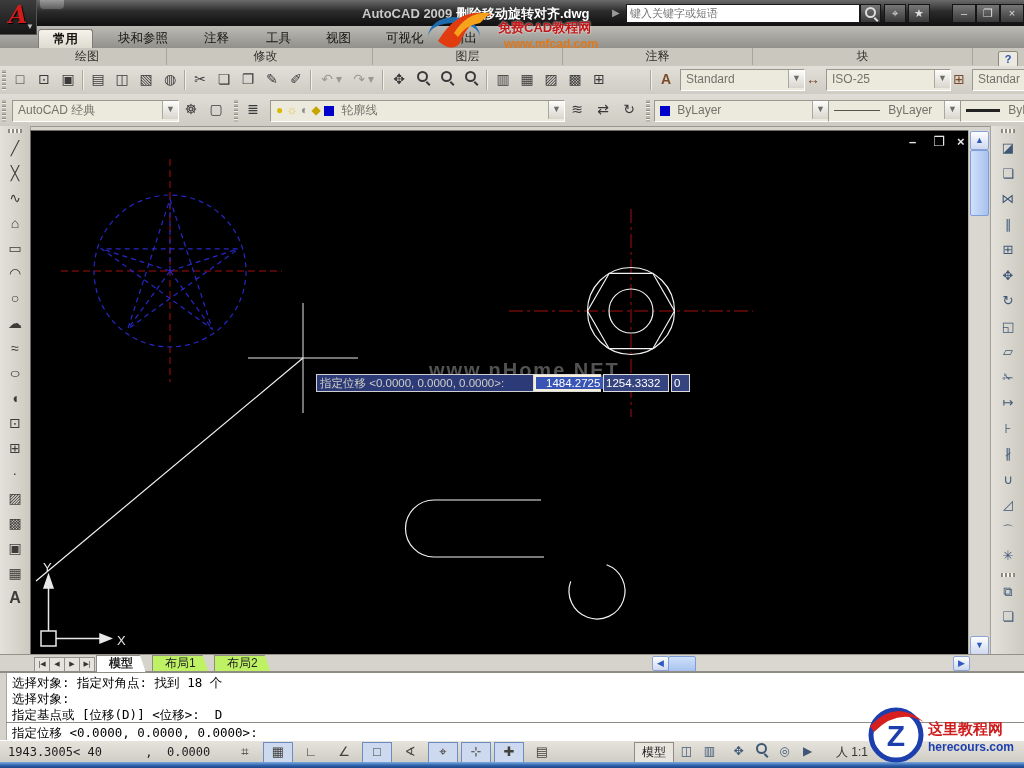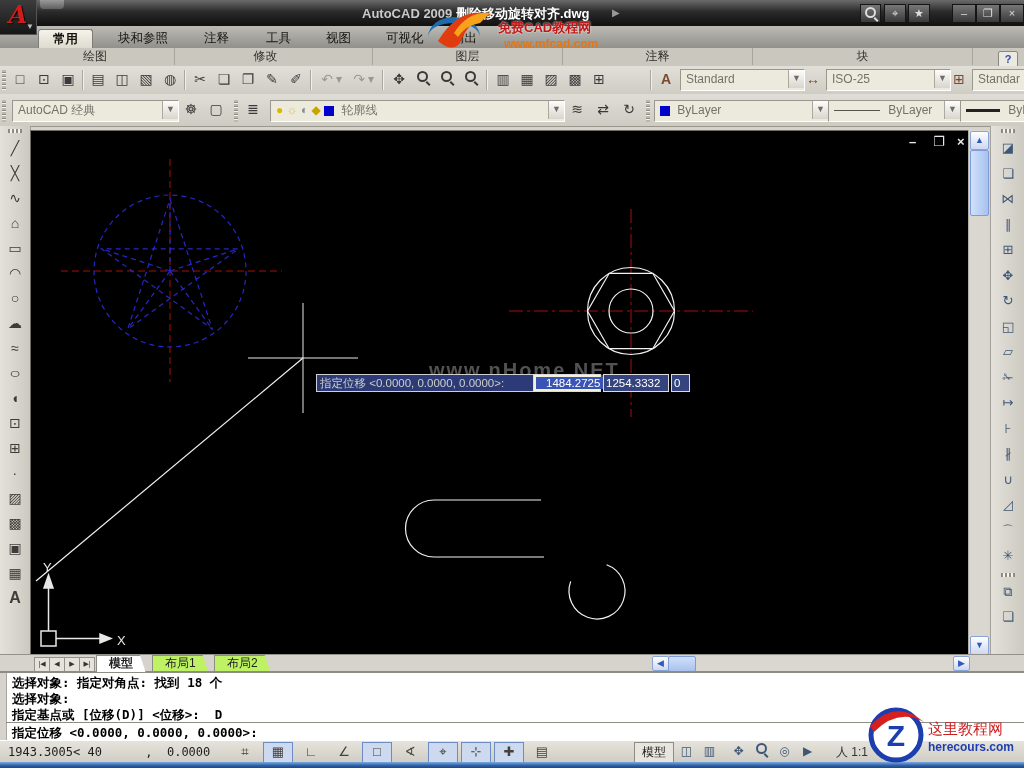--- a/index.html
+++ b/index.html
@@ -111,21 +111,21 @@
   .sheet-tab.active{background:#fff;font-weight:bold;z-index:2;}
   #hscroll{position:absolute;left:652px;top:1px;width:318px;height:15px;background:#dad7d0;}
   #hthumb{position:absolute;left:16px;top:0;width:26px;height:14px;background:linear-gradient(#cfe0fa,#a8c2ee);
     border:1px solid #7d9cd8;border-radius:2px;}
 
   
   #cmdline{left:0;top:671px;width:1024px;height:69px;background:#fff;border-top:2px solid #8f8c85;}
   #cmd-grip{position:absolute;left:0;top:0;width:6px;height:100%;background:#d6d3cc;
     border-right:1px solid #aaa79f;}
   .cmdrow{position:absolute;left:12px;color:#000;font-family:"DejaVu Sans Mono","Liberation Mono",monospace;
-    font-size:12.5px;white-space:pre;font-weight:bold;}
+    font-size:12.5px;white-space:pre;}
   #cmd-input{position:absolute;left:6px;right:0;top:49px;height:18px;border-top:1px solid #8f8c85;}
 
   
   #statusbar{left:0;top:740px;width:1024px;height:22px;background:linear-gradient(#e6e3dc,#cfccc4);
     border-top:1px solid #fff;}
   #coords{position:absolute;left:8px;top:4px;font-family:"DejaVu Sans Mono","Liberation Mono",monospace;
     font-size:12px;color:#1d1d1d;white-space:pre;}
   .stoggle{position:absolute;top:1px;width:28px;height:19px;text-align:center;line-height:18px;
     font-size:13px;color:#44423c;border:1px solid transparent;}
   .stoggle.pressed{background:#cdd9ef;border:1px solid #6d8cc4;}
@@ -136,31 +136,34 @@
   #scale-ind{position:absolute;left:836px;top:3px;font-size:12px;color:#333;}
   #bottom-strip{left:0;top:762px;width:1024px;height:6px;
     background:linear-gradient(#79aade,#2d5fa8 60%,#1d4688);}
 
   
   #wm-mfcad{left:420px;top:3px;width:195px;height:62px;z-index:80;}
   #wm-mfcad .t1{position:absolute;left:78px;top:16px;color:#c01818;font-weight:bold;font-size:13px;
     text-shadow:0 0 2px #fff;}
   #wm-mfcad .t2{position:absolute;left:84px;top:34px;color:#e07818;font-size:12px;font-weight:bold;}
   #wm-here{left:868px;top:706px;width:156px;height:62px;z-index:80;}
-  #wm-here .t1{position:absolute;left:60px;top:14px;color:#cf1d1d;font-weight:normal;font-size:15px;}
+  #wm-here .t1{position:absolute;left:60px;top:14px;color:#cf1d1d;font-weight:bold;font-size:15px;}
   #wm-here .t2{position:absolute;left:60px;top:34px;color:#1d3fae;font-size:12px;font-weight:bold;}
 </style>
 </head>
 <body>
 
 <div id="root">
 
   <div id="titlebar" class="abs">
     <div id="title-text" class="abs"><span>AutoCAD 2009</span>&nbsp;<span class="doc">删除移动旋转对齐.dwg</span></div>
     <div id="title-caret" class="abs">▶</div>
+    <div id="search-box" class="abs">
+      <input id="search-input" type="text" placeholder="键入关键字或短语" style="">
+    </div>
     <div class="tbar-btn abs" style="left:860px;top:4px;width:19px;"><span class="mag" style="width:13px;height:13px;margin-top:1px;"></span></div>
     <div class="tbar-btn abs" style="left:884px;top:4px;width:20px;"><span>⌖</span></div>
     <div class="tbar-btn abs" style="left:908px;top:4px;width:20px;"><span>★</span></div>
     <div id="win-min" class="tbar-btn abs"><span>–</span></div>
     <div id="win-rest" class="tbar-btn abs"><span>❐</span></div>
     <div id="win-close" class="tbar-btn abs"><span>×</span></div>
   </div>
   <div id="applogo" class="abs"><span>A</span></div>
   <div id="applogo-arrow" class="abs">▼</div>
   <div id="qat-notch" class="abs"></div>
@@ -168,21 +171,21 @@
   <div id="ribbon-tabs" class="abs">
     <span class="rtab active" style="left:38px;">常用</span>
     <span class="rtab" style="left:104px;">块和参照</span>
     <span class="rtab" style="left:190px;">注释</span>
     <span class="rtab" style="left:252px;">工具</span>
     <span class="rtab" style="left:312px;">视图</span>
     <span class="rtab" style="left:372px;">可视化</span>
     <span class="rtab" style="left:438px;">输出</span>
   </div>
   <div id="panel-labels" class="abs">
-    <span class="plabel" style="left:16px;width:158px;">绘图</span>
+    <span class="plabel" style="left:8px;width:158px;">绘图</span>
     <span class="plabel" style="left:159px;width:213px;">修改</span>
     <span class="plabel" style="left:373px;width:189px;">图层</span>
     <span class="plabel" style="left:563px;width:189px;">注释</span>
     <span class="plabel" style="left:753px;width:219px;">块</span>
   </div>
   <div id="help-btn" class="abs">?</div>
 
   <div id="toolbar1" class="abs">
     <div class="grip" style="left:2px;top:4px;height:20px;"></div>
     <span class="tbtn g" style="left:9px;top:3px;" data-glyph="□"></span>

